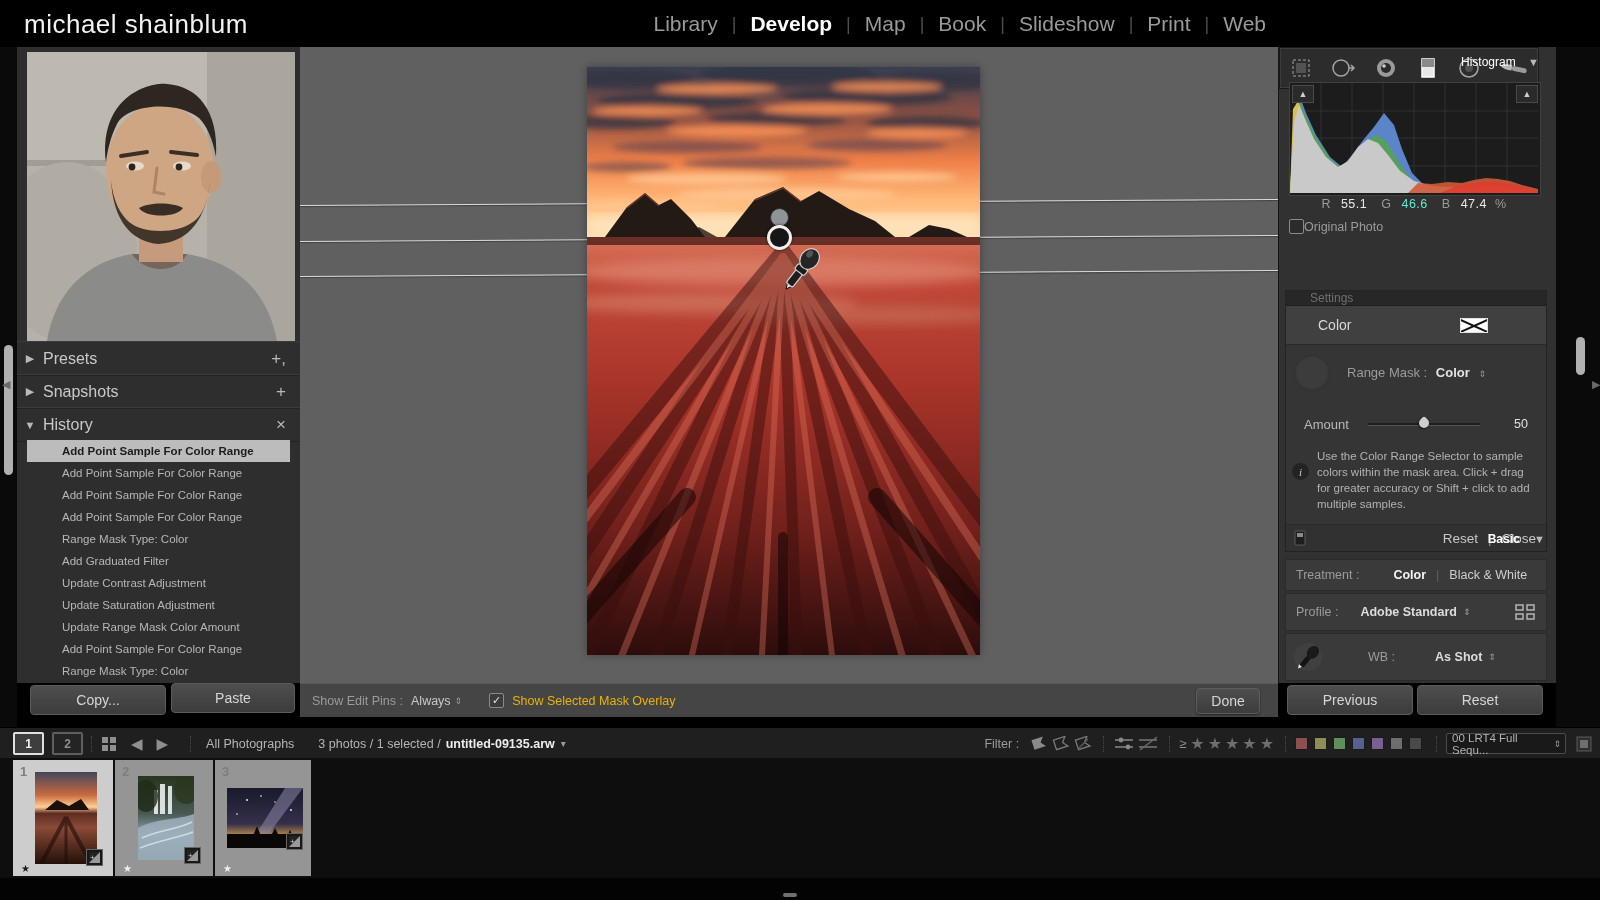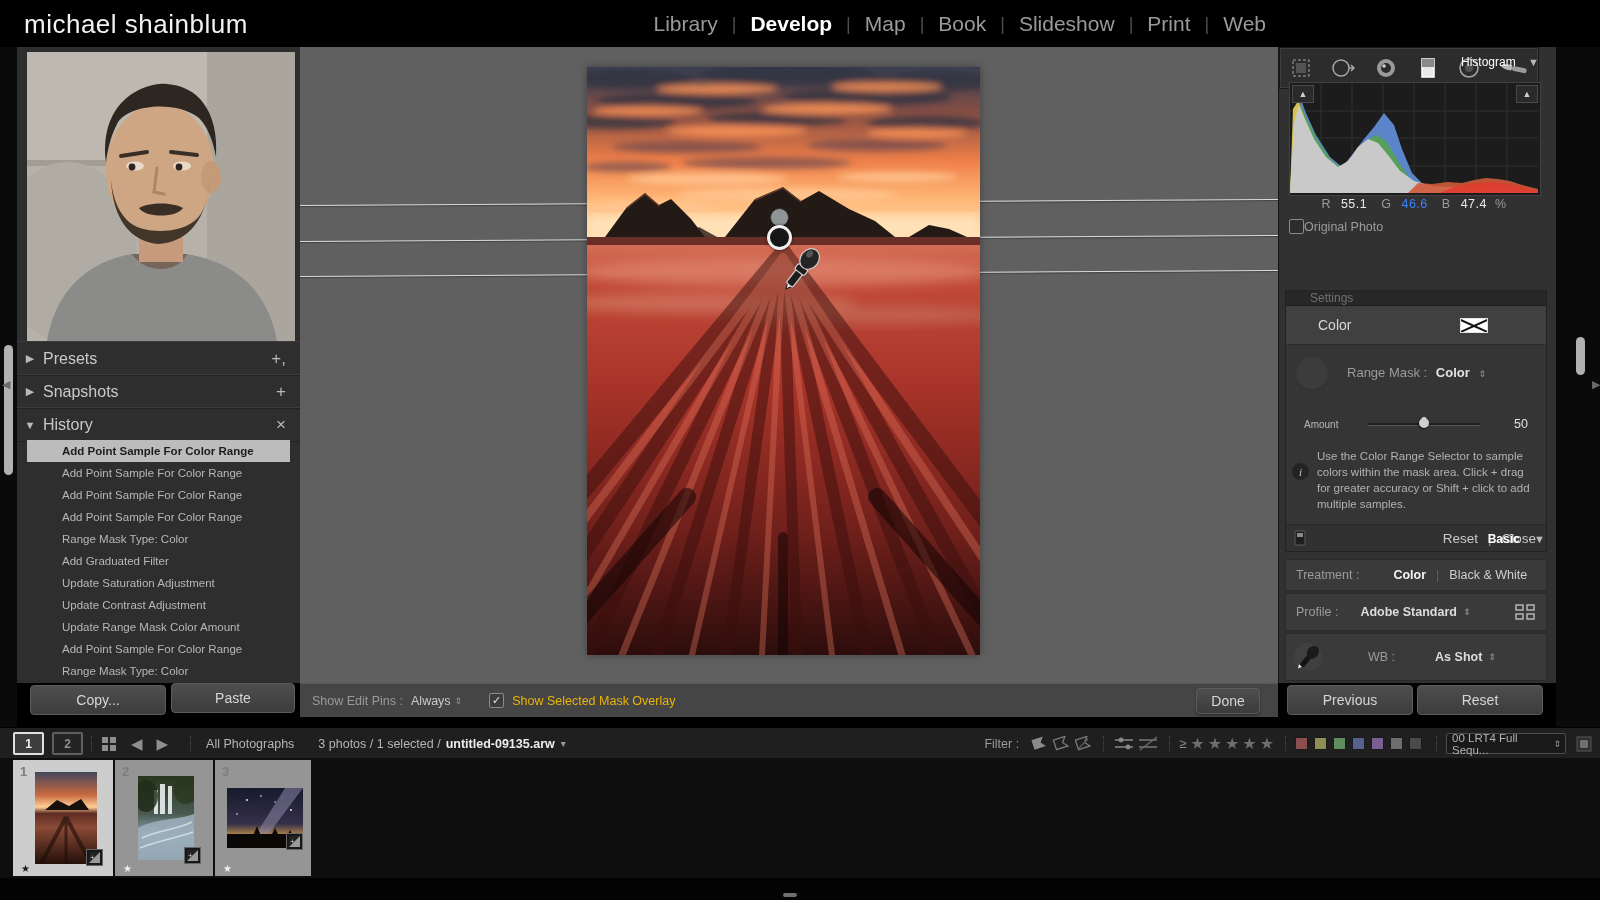--- a/index.html
+++ b/index.html
@@ -176,22 +176,22 @@
     <span class="pact">×</span>
   </div>
 
   <div id="history-list">
       <div class="history-item selected">Add Point Sample For Color Range</div>
       <div class="history-item">Add Point Sample For Color Range</div>
       <div class="history-item">Add Point Sample For Color Range</div>
       <div class="history-item">Add Point Sample For Color Range</div>
       <div class="history-item">Range Mask Type: Color</div>
       <div class="history-item">Add Graduated Filter</div>
+      <div class="history-item">Update Contrast Adjustment</div>
       <div class="history-item">Update Saturation Adjustment</div>
-      <div class="history-item">Update Contrast Adjustment</div>
       <div class="history-item">Update Range Mask Color Amount</div>
       <div class="history-item">Add Point Sample For Color Range</div>
       <div class="history-item">Range Mask Type: Color</div>
     </div>
 
   <div class="btn abs" style="left:13px;top:638px;width:134px;">Copy...</div>
   <div class="btn abs" style="left:154px;top:636px;width:122px;">Paste</div>
 </div>
 
 <div id="workarea" class="abs">
@@ -368,21 +368,21 @@
       <path d="M150,110 L166,103 L186,100 L204,99 L218,101 L236,105 L248,108 L248,110 Z" fill="#e03a2e" opacity=".85"></path>
     </svg>
     <div class="clipbox" style="left:2px;">▲</div>
     <div class="clipbox" style="right:2px;">▲</div>
   </div>
 
   <div id="rgb-row" class="abs">
     <span class="dim">R</span>
     <span style="color:#e8e8e8;margin:0 10px 0 6px;">55.1</span>
     <span class="dim">G</span>
-    <span style="color:#3b82f6;margin:0 10px 0 6px;">46.6</span>
+    <span style="color:#5eead4;margin:0 10px 0 6px;">46.6</span>
     <span class="dim">B</span>
     <span style="color:#e8e8e8;margin:0 4px 0 6px;">47.4</span>
     <span class="dim">%</span>
   </div>
 
   <div class="abs" style="left:10px;top:172px;display:flex;align-items:center;">
     <span class="chk" style="background:#2c2c2c;"></span>
     <span class="dim" style="font-size:12.5px;">Original Photo</span>
   </div>
 
@@ -428,21 +428,21 @@
     <div style="position:relative;height:64px;">
       <div class="abs" style="left:8px;top:10px;width:36px;height:36px;border-radius:50%;background:#3c3c3c;box-shadow:inset 0 0 3px #222;"></div>
       <div class="abs" style="left:0;top:20px;width:260px;text-align:center;font-size:13px;">
         <span class="dim">Range Mask :</span>
         <span style="color:#e3e3e3;font-weight:bold;margin-left:5px;">Color</span>
         <span class="updown" style="margin-left:5px;">⇕</span>
       </div>
     </div>
 
     <div style="display:flex;align-items:center;height:30px;">
-      <span style="margin-left:18px;font-size:10px;color:#b8b8b8;width:64px;">Amount</span>
+      <span style="margin-left:18px;font-size:13px;color:#b8b8b8;width:64px;">Amount</span>
       <div id="amount-track">
         <div id="amount-thumb"></div>
       </div>
       <span style="margin-left:auto;margin-right:18px;font-size:12.5px;color:#e0e0e0;">50</span>
     </div>
 
     <div id="gf-info">
       <span class="info-i">i</span>
       <span style="font-size:11.5px;line-height:1.38;color:#b2b2b2;">Use the Color Range Selector to sample colors within the mask area. Click + drag for greater accuracy or Shift + click to add multiple samples.</span>
     </div>

